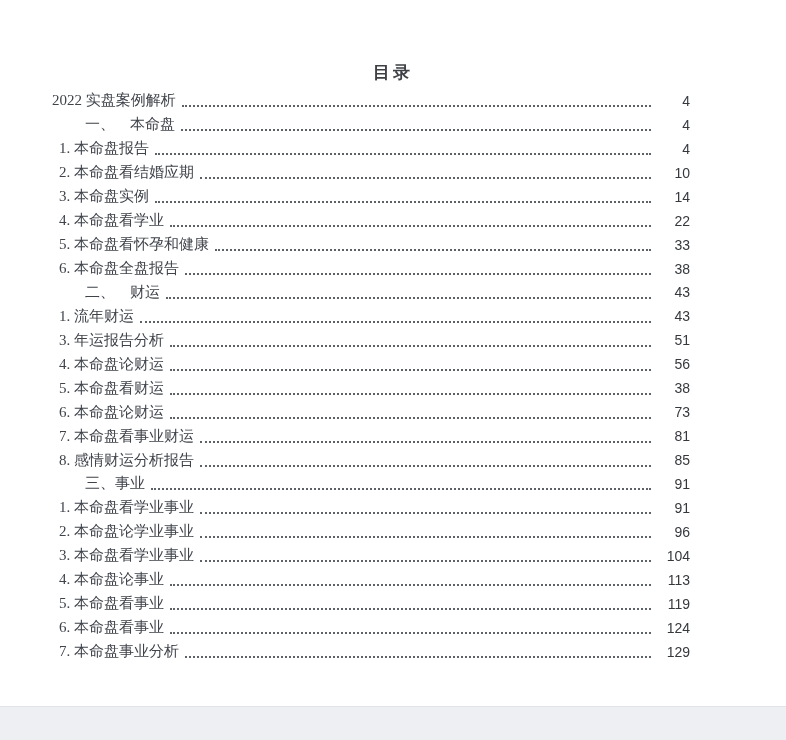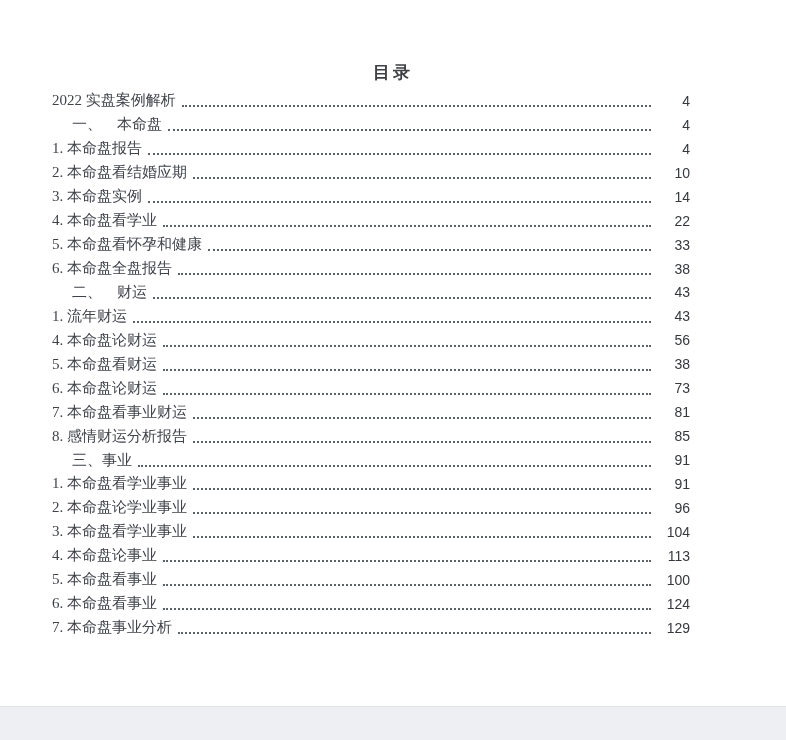--- a/index.html
+++ b/index.html
@@ -55,22 +55,22 @@
     align-self: center;
     width: 34px;
     flex: 0 0 34px;
     text-align: right;
     font-family: "Liberation Sans", "DejaVu Sans", sans-serif;
     font-size: 14px;
     color: #35383d;
     line-height: 1;
   }
   .lvl-chapter .label { margin-left: 0; }
-  .lvl-item    .label { }
-  .lvl-section .label { margin-left: 20px; }
+  .lvl-item    .label { margin-left: 7px; }
+  .lvl-section .label { margin-left: 33px; }
   .bottom-band {
     position: absolute;
     left: 0;
     right: 0;
     bottom: 0;
     height: 33px;
     background: #edeff3;
     border-top: 1px solid #e0e3e8;
   }
 </style>
@@ -125,20 +125,25 @@
     <span class="label">二、　财运</span>
     <span class="leader"></span>
     <span class="pagenum">43</span>
   </div>
       <div class="row lvl-item">
     <span class="label">1. 流年财运</span>
     <span class="leader"></span>
     <span class="pagenum">43</span>
   </div>
       <div class="row lvl-item">
+    <span class="label">3. 年运报告分析</span>
+    <span class="leader"></span>
+    <span class="pagenum">51</span>
+  </div>
+      <div class="row lvl-item">
     <span class="label">4. 本命盘论财运</span>
     <span class="leader"></span>
     <span class="pagenum">56</span>
   </div>
       <div class="row lvl-item">
     <span class="label">5. 本命盘看财运</span>
     <span class="leader"></span>
     <span class="pagenum">38</span>
   </div>
       <div class="row lvl-item">
@@ -177,21 +182,21 @@
     <span class="pagenum">104</span>
   </div>
       <div class="row lvl-item">
     <span class="label">4. 本命盘论事业</span>
     <span class="leader"></span>
     <span class="pagenum">113</span>
   </div>
       <div class="row lvl-item">
     <span class="label">5. 本命盘看事业</span>
     <span class="leader"></span>
-    <span class="pagenum">100</span>
+    <span class="pagenum">119</span>
   </div>
       <div class="row lvl-item">
     <span class="label">6. 本命盘看事业</span>
     <span class="leader"></span>
     <span class="pagenum">124</span>
   </div>
       <div class="row lvl-item">
     <span class="label">7. 本命盘事业分析</span>
     <span class="leader"></span>
     <span class="pagenum">129</span>

